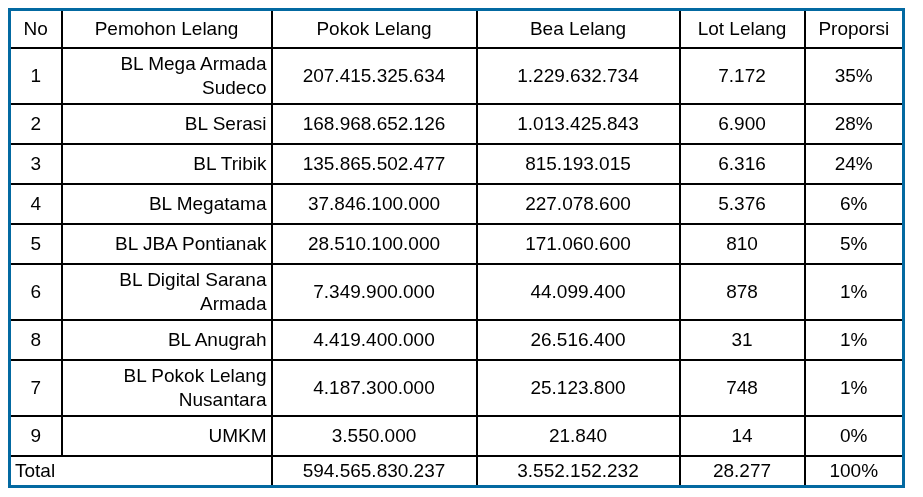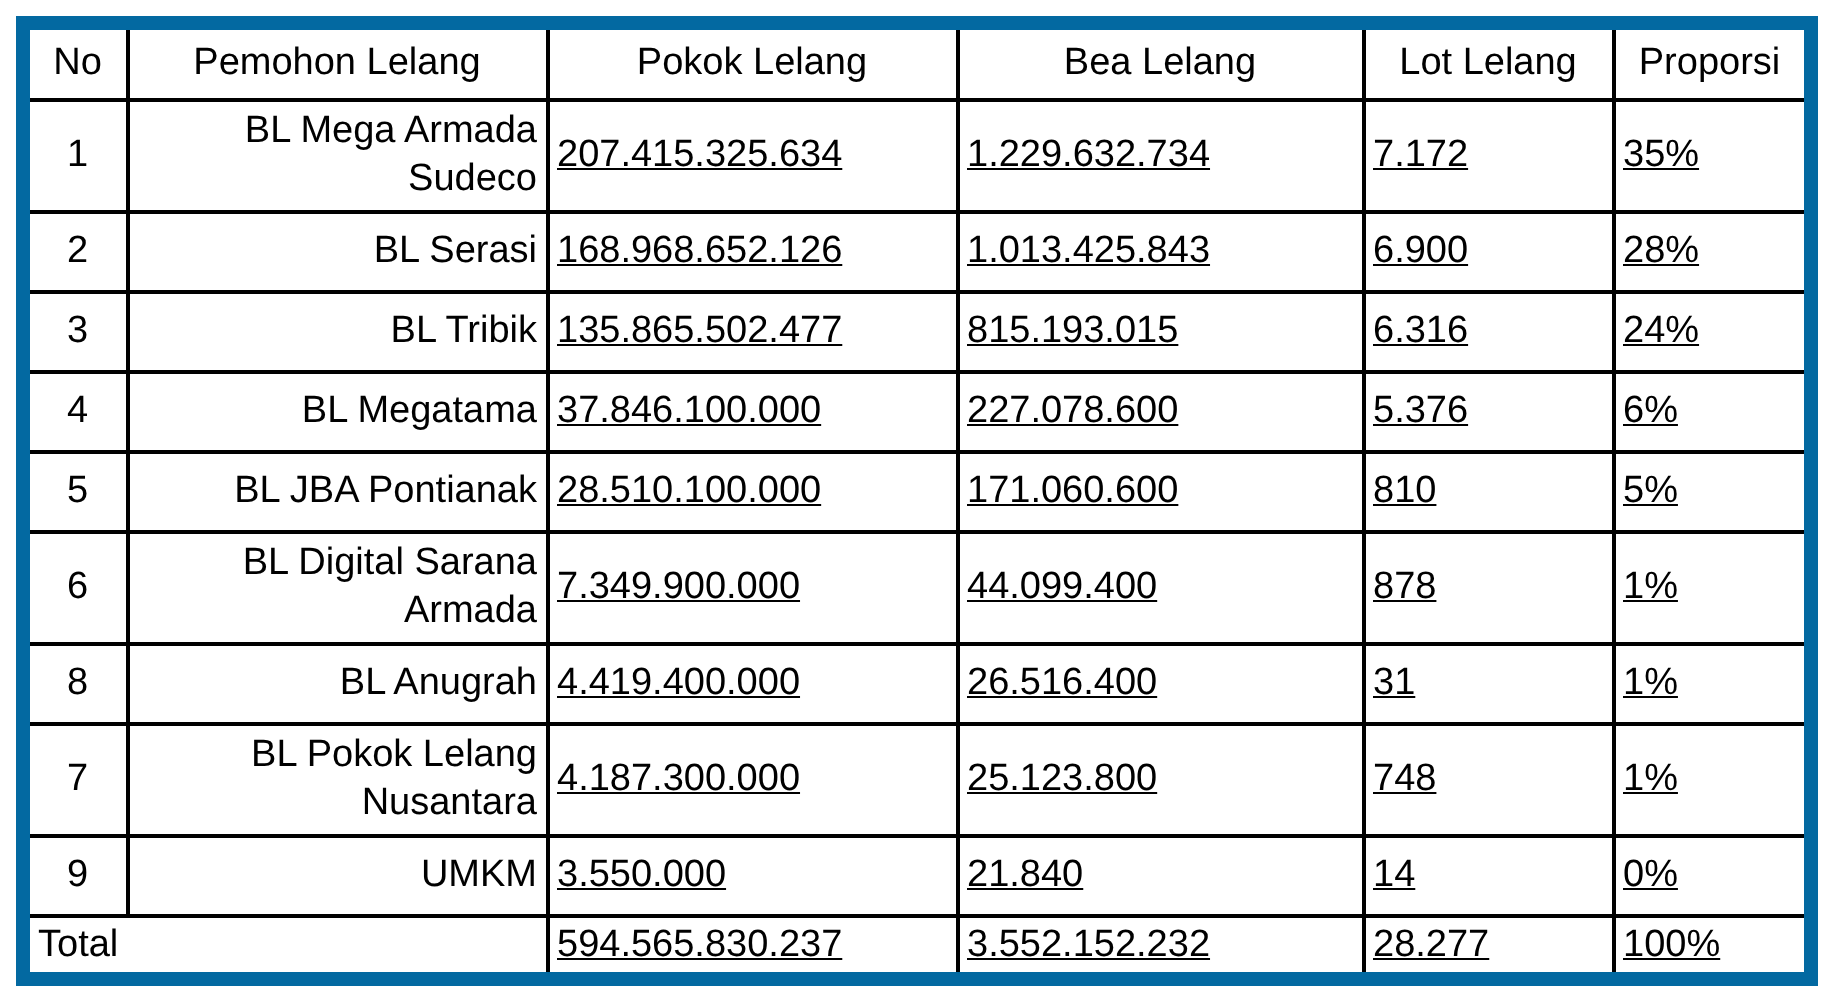--- a/index.html
+++ b/index.html
@@ -12,21 +12,21 @@
     width: 923px;
     height: 497px;
     font-family: "Liberation Sans", "DejaVu Sans", sans-serif;
     color: #000000;
     overflow: hidden;
   }
   table.lelang {
     border-collapse: collapse;
     table-layout: fixed;
     margin: 8px 0 0 8px;
-    border: 7px solid #0369a1;
+    border: 3px solid #0369a1;
     background: #ffffff;
   }
   table.lelang th,
   table.lelang td {
     border: 2px solid #000000;
     font-size: 19px;
     font-weight: normal;
     line-height: 1.25;
     padding: 2px 4px;
     vertical-align: middle;
@@ -44,21 +44,21 @@
   
   tr.h-header { height: 38px; }
   tr.h-std    { height: 40px; }
   tr.h-tall   { height: 56px; }
   tr.h-total  { height: 31px; }
 
   
   th.head        { text-align: center; }
   td.cell-no     { text-align: center; }
   td.cell-name   { text-align: right; padding-left: 4px; padding-right: 14px; }
-  td.cell-num    { text-align: left; padding-right: 10px; text-decoration: underline; }
+  td.cell-num    { text-align: center; padding-right: 10px; }
   td.cell-total-label { text-align: left; }
 </style>
 </head>
 <body>
 
 <table class="lelang">
   <colgroup>
     <col class="c-no">
       <col class="c-pemohon">
       <col class="c-pokok">

